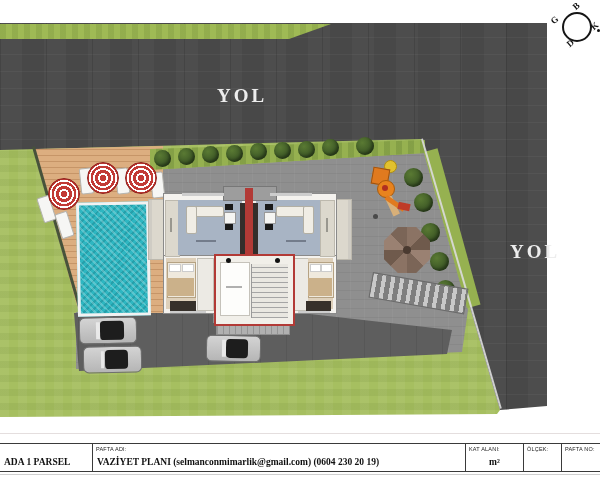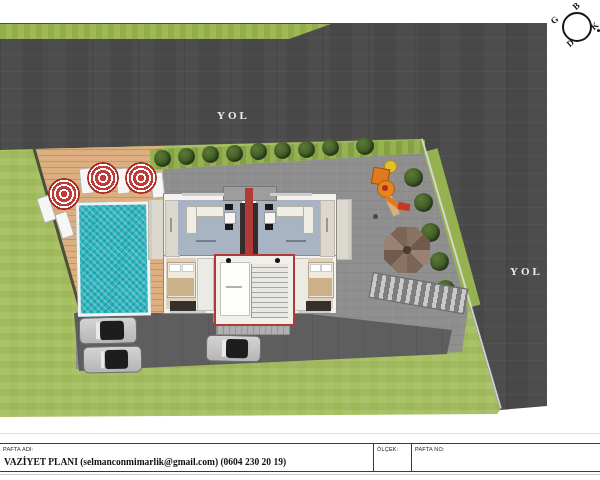--- a/index.html
+++ b/index.html
@@ -87,21 +87,21 @@
       #8b7364 180deg 225deg,#6f5a4c 225deg 270deg,#9a8172 270deg 315deg,#7b6557 315deg 360deg);
     filter:drop-shadow(0 0 1px #3a2f28);}
   .pergola{background:repeating-linear-gradient(90deg,#c9c9c9 0 4px,#7e7e7e 4px 9px);
     border:1px solid #6a6a6a;transform:rotate(10deg);transform-origin:left top;}
   .steps{background-color:#b0b0b0;
     background-image:repeating-linear-gradient(90deg, rgba(0,0,0,.16) 0 1px, transparent 1px 6px);
     border:1px solid #8e8e8e;}
 
   
   .yol{color:#ededed;font-family:"Liberation Serif",serif;font-weight:bold;
-    font-size:11px;letter-spacing:3px;margin-top:24px;}
+    font-size:19px;letter-spacing:3px;}
   .compass-letter{font-family:"Liberation Serif",serif;font-weight:bold;font-size:9px;color:#111;}
 
   
   .titleblock{left:0;top:443px;width:600px;height:27px;display:flex;
     border-top:1px solid #3a3a3a;border-bottom:1px solid #3a3a3a;background:#fff;}
   .tb-cell{position:relative;height:100%;box-sizing:border-box;border-left:1px solid #3a3a3a;}
   .tb-cell:first-child{border-left:none;}
   .tb-header{position:absolute;left:3px;top:2px;font-size:5.5px;color:#222;letter-spacing:.2px;}
   .tb-value{position:absolute;left:4px;bottom:4px;font-family:"Liberation Serif",serif;
     font-weight:600;font-size:9.5px;color:#111;white-space:nowrap;}
@@ -241,24 +241,31 @@
   <div class="abs compass-letter" style="left:0px;top:12px;transform:rotate(-40deg);">G</div>
   <div class="abs compass-letter" style="left:40px;top:18px;transform:rotate(-40deg);">K</div>
   <div class="abs compass-letter" style="left:16px;top:35px;transform:rotate(-40deg);">D</div>
   <div class="abs" style="left:46px;top:26px;width:3px;height:3px;border-radius:50%;background:#111;"></div>
 </div>
 
 <div class="abs hline" style="top:433px;background:#e4dede;"></div>
 <div class="abs hline" style="top:474px;background:#cfcfcf;"></div>
 
 <div class="abs titleblock">
+  <div class="tb-cell" style="width:92px;">
+    <span class="tb-value">ADA 1 PARSEL</span>
+  </div>
   <div class="tb-cell" style="width:373px;">
     <span class="tb-header">PAFTA ADI:</span>
     <span class="tb-value">VAZİYET PLANI (selmanconmimarlik@gmail.com) (0604 230 20 19)</span>
   </div>
+  <div class="tb-cell" style="width:58px;">
+    <span class="tb-header">KAT ALANI:</span>
+    <span class="tb-value tb-center">m²</span>
+  </div>
   <div class="tb-cell" style="width:38px;">
     <span class="tb-header">ÖLÇEK:</span>
     <span class="tb-value tb-center"></span>
   </div>
   <div class="tb-cell" style="flex:1;">
     <span class="tb-header">PAFTA NO:</span>
     <span class="tb-value tb-center"></span>
   </div>
 </div>
 

